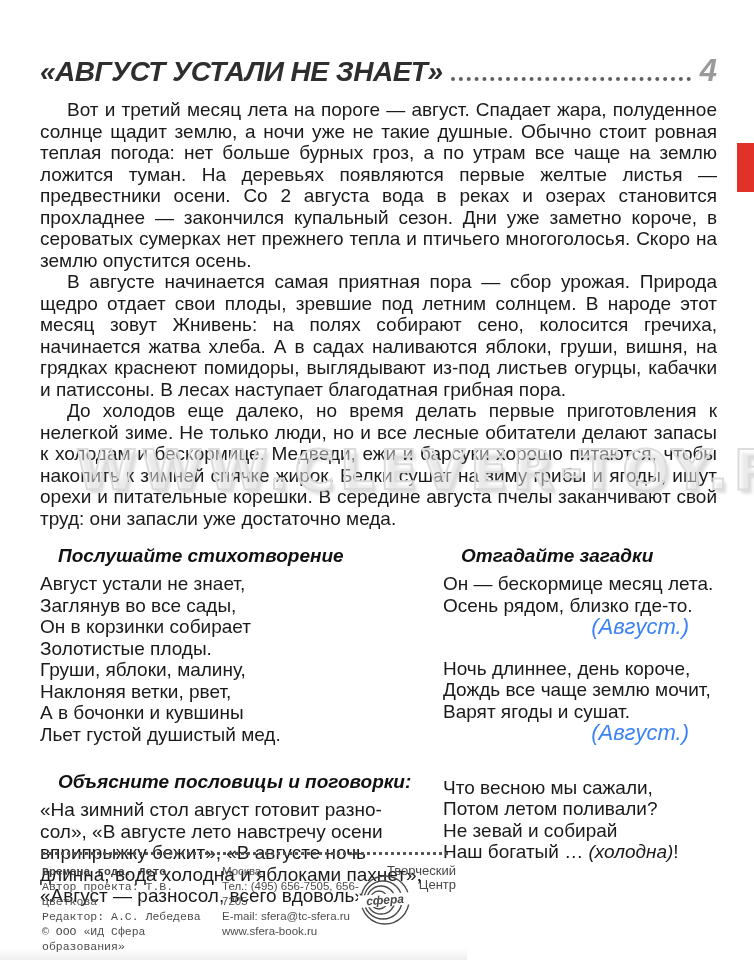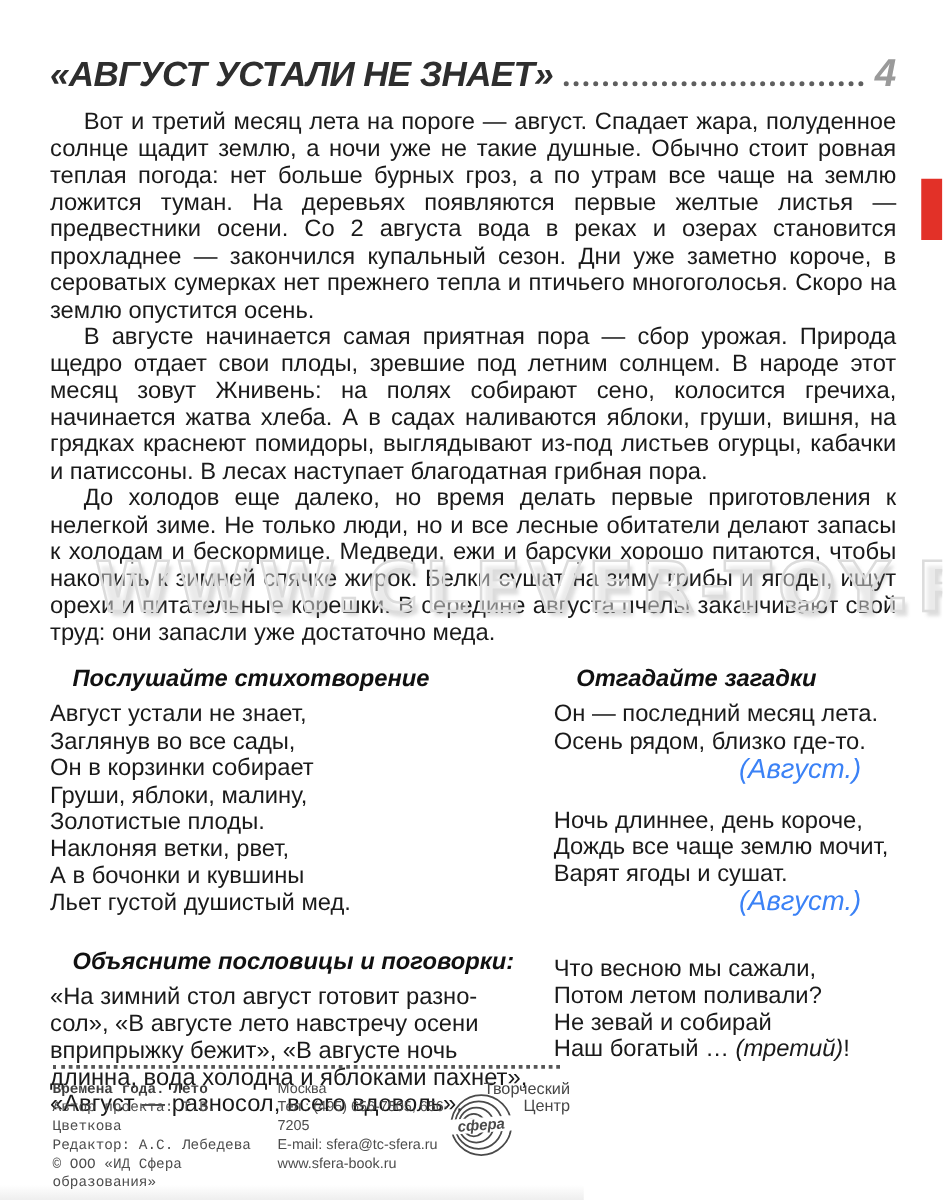--- a/index.html
+++ b/index.html
@@ -1,19 +1,19 @@
 <!DOCTYPE html>
 <html><head>
 <meta charset="utf-8">
 <style>
   html,body{margin:0;padding:0;background:#ffffff;}
   .page{
     position:relative;width:754px;height:960px;background:#ffffff;
     overflow:hidden;font-family:"Liberation Sans",sans-serif;color:#1c1c1c;
-    box-sizing:border-box;padding:0 37px 0 40px;
+    box-sizing:border-box;padding:12px 37px 0 40px;
   }
   
   .title-row{display:flex;align-items:flex-end;margin-top:43px;}
   .title-row h1{
     margin:0;font-size:28px;line-height:1.05;font-weight:bold;font-style:italic;
     color:#2e2e2e;letter-spacing:-0.5px;white-space:nowrap;padding-right:8px;
   }
   .leader{flex:1;border-bottom:4px dotted #5f5f5f;margin-bottom:5px;margin-right:9px;}
   .page-num{font-size:31px;font-weight:bold;font-style:italic;color:#9a9a9a;line-height:1;}
   
@@ -82,55 +82,55 @@
 
   <div class="watermark">WWW.CLEVER-TOY.RU</div>
 
   <div class="columns">
 
     <div class="col-left">
       <h2 class="sec-heading">Послушайте стихотворение</h2>
       <div class="line">Август устали не знает,</div>
       <div class="line">Заглянув во все сады,</div>
       <div class="line">Он в корзинки собирает</div>
+      <div class="line">Золотистые плоды.</div>
       <div class="line">Груши, яблоки, малину,</div>
-      <div class="line">Золотистые плоды.</div>
       <div class="line">Наклоняя ветки, рвет,</div>
       <div class="line">А в бочонки и кувшины</div>
       <div class="line">Льет густой душистый мед.</div>
 
       <h2 class="sec-heading proverbs-heading">Объясните пословицы и поговорки:</h2>
       <div class="line">«На зимний стол август готовит разно-</div>
       <div class="line">сол», «В августе лето навстречу осени</div>
       <div class="line">вприпрыжку бежит», «В августе ночь</div>
       <div class="line">длинна, вода холодна и яблоками пахнет»,</div>
       <div class="line">«Август — разносол, всего вдоволь».</div>
     </div>
 
     <div class="col-right">
       <h2 class="sec-heading">Отгадайте загадки</h2>
 
       <div class="riddle">
-        <div class="line">Он — последний месяц лета.</div>
+        <div class="line">Он — бескормице месяц лета.</div>
         <div class="line">Осень рядом, близко где-то.</div>
         <div class="answer">(Август.)</div>
       </div>
 
       <div class="riddle">
         <div class="line">Ночь длиннее, день короче,</div>
         <div class="line">Дождь все чаще землю мочит,</div>
         <div class="line">Варят ягоды и сушат.</div>
         <div class="answer">(Август.)</div>
       </div>
 
       <div class="riddle riddle-3">
         <div class="line">Что весною мы сажали,</div>
         <div class="line">Потом летом поливали?</div>
         <div class="line">Не зевай и собирай</div>
-        <div class="line"><span>Наш богатый … </span><span class="it">(третий)</span><span>!</span></div>
+        <div class="line"><span>Наш богатый … </span><span class="it">(холодна)</span><span>!</span></div>
       </div>
     </div>
   </div>
 
   <div class="footer">
     <div class="f-dots"></div>
     <div class="f-cols">
       <div class="f-col1">
         <div class="bold">Времена года. Лето</div>
         <div>Автор проекта: Т.В. Цветкова</div>

